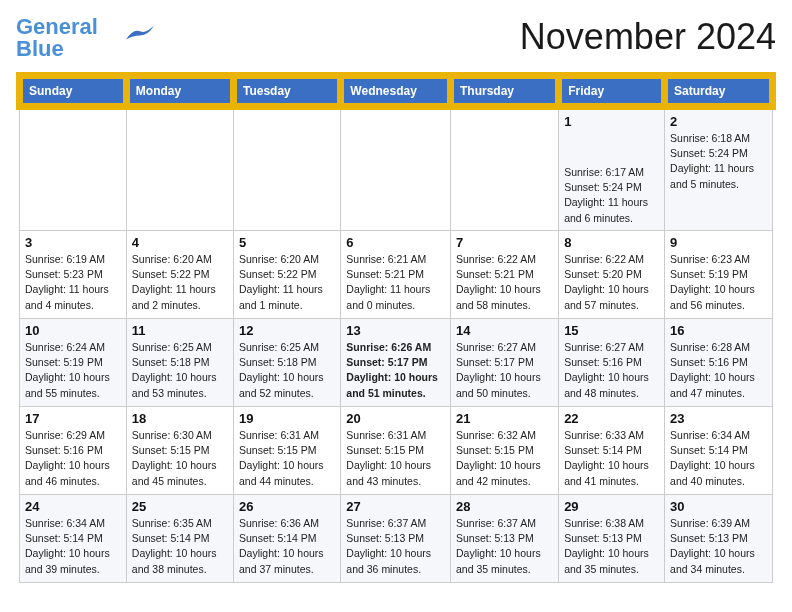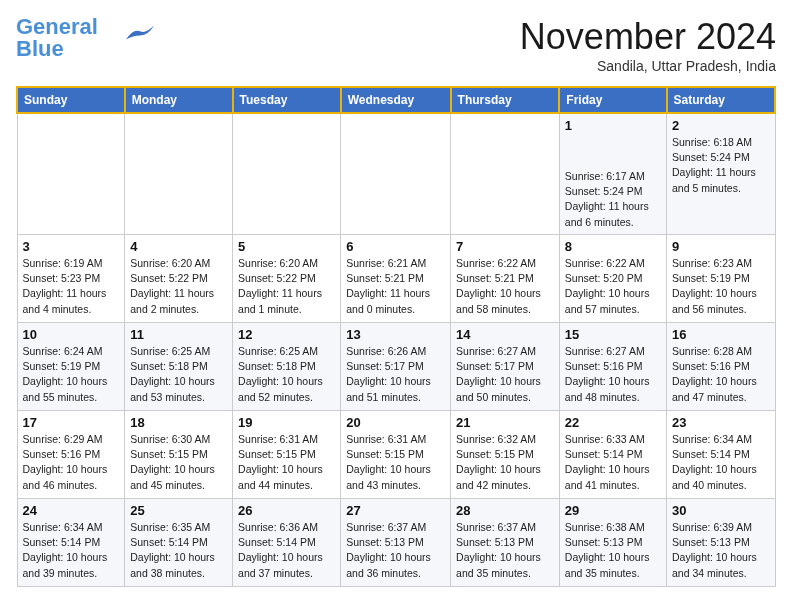--- a/index.html
+++ b/index.html
@@ -49,21 +49,21 @@
       border-collapse: collapse;
       font-size: 11px;
     }
     .calendar thead th {
       background: #3a6fc4;
       color: #fff;
       text-align: left;
       padding: 5px 6px;
       font-size: 12px;
       font-weight: bold;
-      border: 2px solid #eab308;
+      border: 7px solid #eab308;
     }
     .calendar tbody td {
       vertical-align: top;
       border: 1px solid #ccc;
       padding: 4px 5px;
       height: 88px;
       width: 113px;
       background: #fff;
     }
     .calendar tbody tr:nth-child(odd) td {
@@ -97,21 +97,20 @@
       <span class="logo-text">
         <span>General</span><br><span>Blue</span>
       </span>
       <svg class="logo-bird" viewBox="0 0 40 24" xmlns="http://www.w3.org/2000/svg" style="margin-left:4px;margin-top:-8px;">
         <path d="M0 20 Q10 4 20 8 Q28 12 40 0 Q32 14 20 14 Q10 14 0 20Z" fill="#3a6fc4"></path>
       </svg>
     </div>
   </div>
   <div class="title-block">
     <div class="month-title">November 2024</div>
-    <div class="location">Sandila, Uttar Pradesh, India</div>
   </div>
 </div>
 
 <table class="calendar">
   <thead>
     <tr id="header-row">
         <th>Sunday</th>
         <th>Monday</th>
         <th>Tuesday</th>
         <th>Wednesday</th>
@@ -210,21 +209,21 @@
         </td>
         <td>
           <span class="day-num">12</span>
           <div class="day-info" style="white-space: pre-line;">Sunrise: 6:25 AM
 Sunset: 5:18 PM
 Daylight: 10 hours
 and 52 minutes.</div>
         </td>
         <td>
           <span class="day-num">13</span>
-          <div class="day-info" style="white-space: pre-line;">Sunrise: 6:26 AM
+          <div class="day-info" style="white-space: pre-line; font-weight: bold;">Sunrise: 6:26 AM
 Sunset: 5:17 PM
 Daylight: 10 hours
 and 51 minutes.</div>
         </td>
         <td>
           <span class="day-num">14</span>
           <div class="day-info" style="white-space: pre-line;">Sunrise: 6:27 AM
 Sunset: 5:17 PM
 Daylight: 10 hours
 and 50 minutes.</div>

